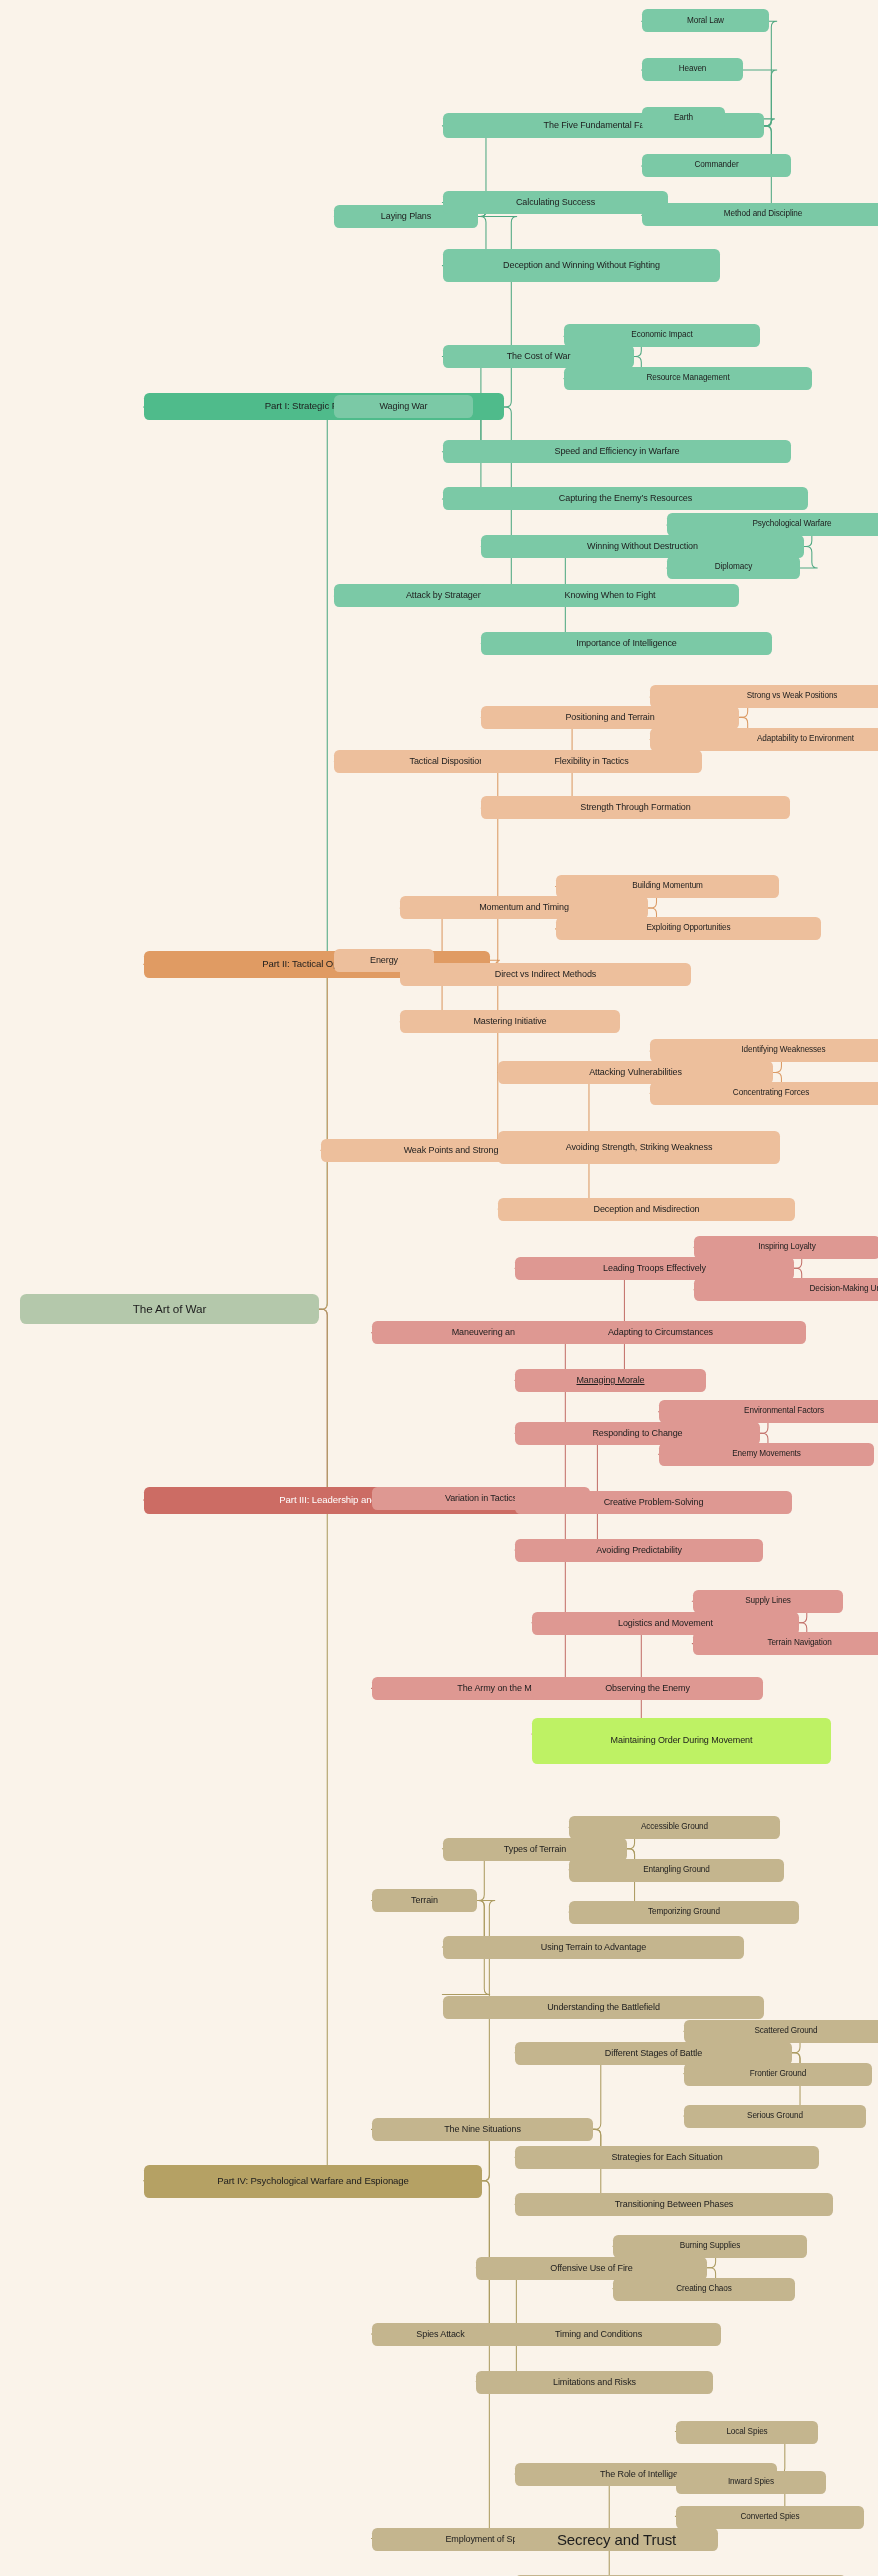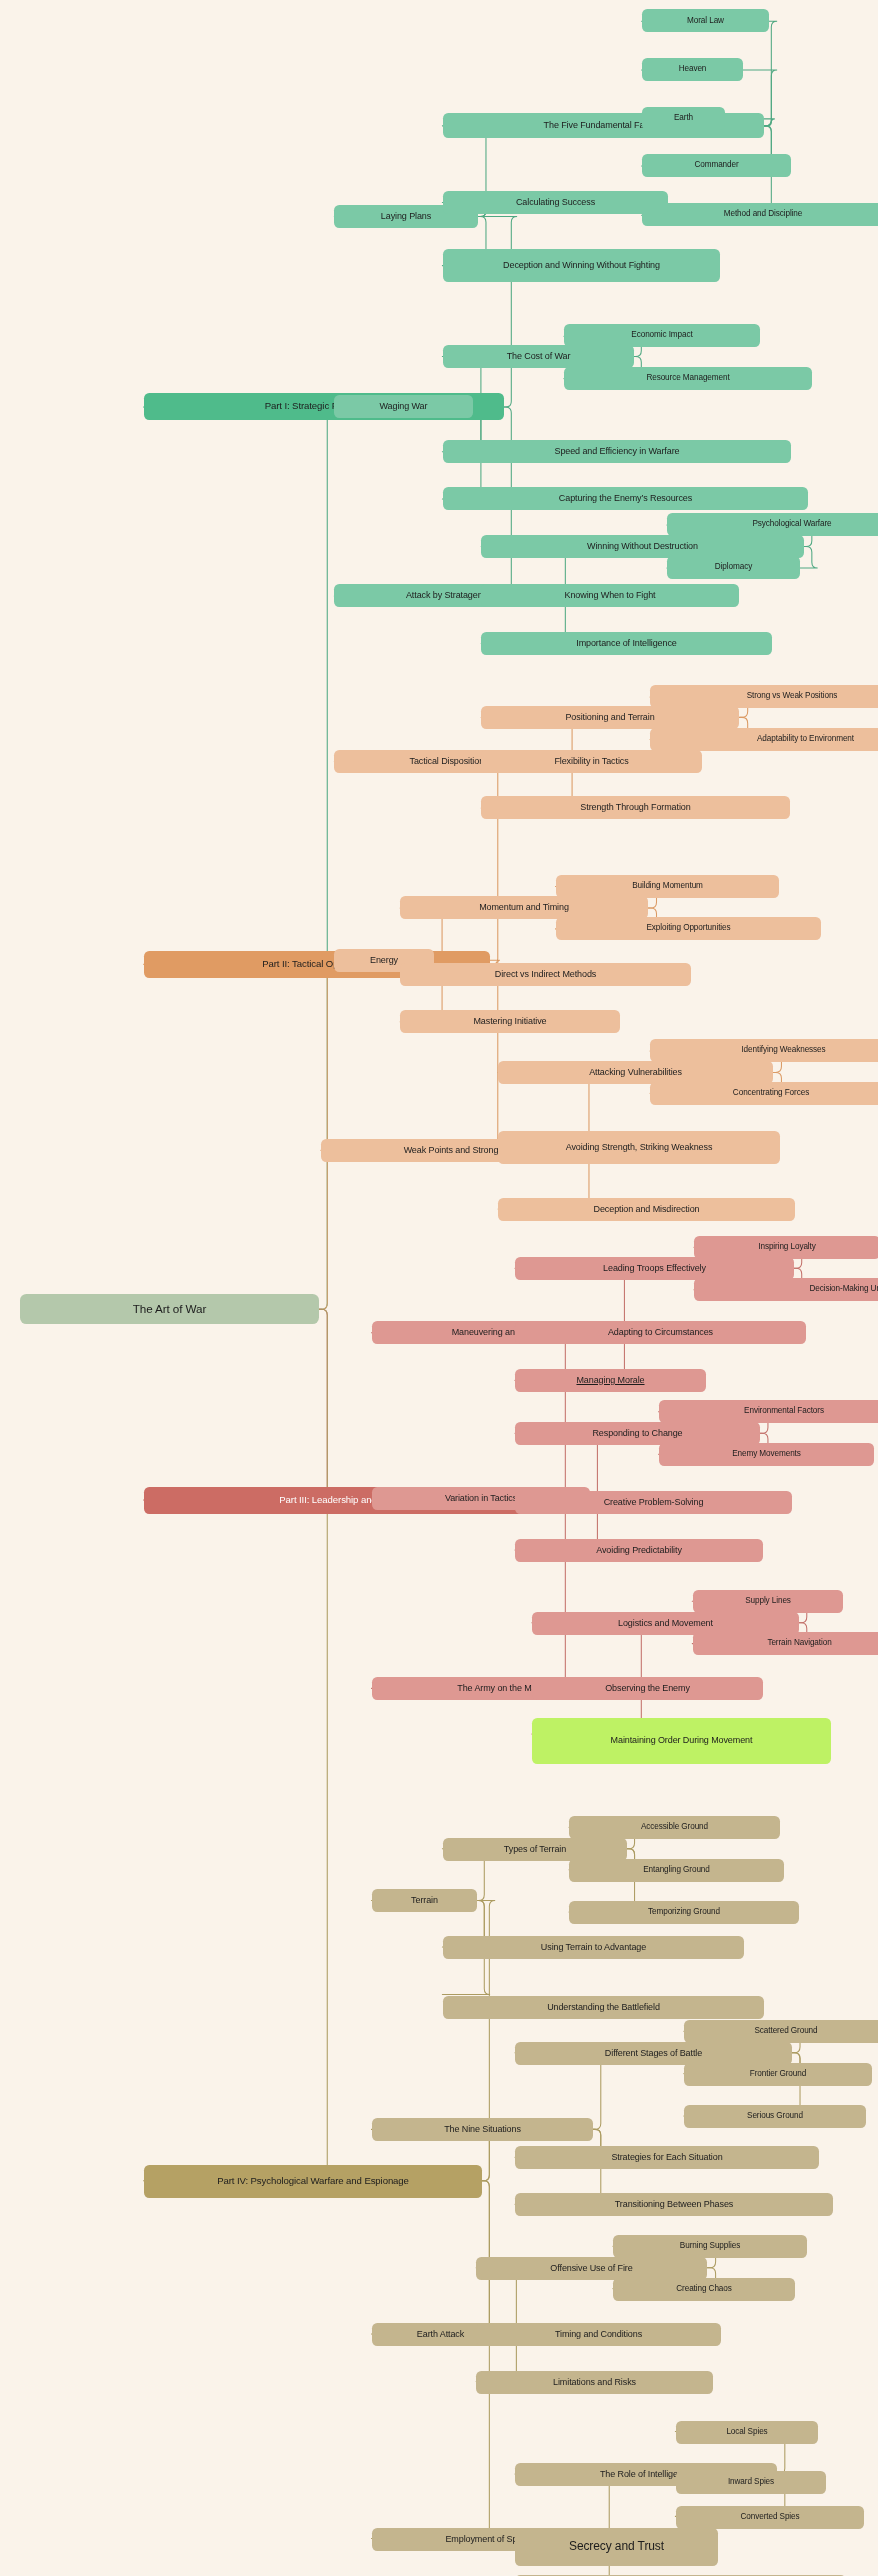--- a/index.html
+++ b/index.html
@@ -205,27 +205,27 @@
     <div class="node lvl-leaf" style="left: 569px; top: 1901px; width: 230px; height: 23px; background: rgb(196, 181, 142); font-size: 8.2px;"><span>Temporizing Ground</span></div>
     <div class="node lvl-sub" style="left: 443px; top: 1936px; width: 301px; height: 23px; background: rgb(196, 181, 142); font-size: 9px;"><span>Using Terrain to Advantage</span></div>
     <div class="node lvl-sub" style="left: 443px; top: 1984px; width: 321px; height: 23px; background: rgb(196, 181, 142); font-size: 9px; margin-top: 12px;"><span>Understanding the Battlefield</span></div>
     <div class="node lvl-branch" style="left: 372px; top: 2118px; width: 221px; height: 23px; background: rgb(196, 181, 142); font-size: 9px;"><span>The Nine Situations</span></div>
     <div class="node lvl-sub" style="left: 515px; top: 2042px; width: 277px; height: 23px; background: rgb(196, 181, 142); font-size: 9px;"><span>Different Stages of Battle</span></div>
     <div class="node lvl-leaf" style="left: 684px; top: 2020px; width: 204px; height: 23px; background: rgb(196, 181, 142); font-size: 8.2px;"><span>Scattered Ground</span></div>
     <div class="node lvl-leaf" style="left: 684px; top: 2063px; width: 188px; height: 23px; background: rgb(196, 181, 142); font-size: 8.2px;"><span>Frontier Ground</span></div>
     <div class="node lvl-leaf" style="left: 684px; top: 2105px; width: 182px; height: 23px; background: rgb(196, 181, 142); font-size: 8.2px;"><span>Serious Ground</span></div>
     <div class="node lvl-sub" style="left: 515px; top: 2146px; width: 304px; height: 23px; background: rgb(196, 181, 142); font-size: 9px;"><span>Strategies for Each Situation</span></div>
     <div class="node lvl-sub" style="left: 515px; top: 2193px; width: 318px; height: 23px; background: rgb(196, 181, 142); font-size: 9px;"><span>Transitioning Between Phases</span></div>
-    <div class="node lvl-branch" style="left: 372px; top: 2323px; width: 137px; height: 23px; background: rgb(196, 181, 142); font-size: 9px;"><span>Earth Attack</span></div>
+    <div class="node lvl-branch" style="left: 372px; top: 2323px; width: 137px; height: 23px; background: rgb(196, 181, 142); font-size: 9px;"><span>Spies Attack</span></div>
     <div class="node lvl-sub" style="left: 476px; top: 2257px; width: 231px; height: 23px; background: rgb(196, 181, 142); font-size: 9px;"><span>Offensive Use of Fire</span></div>
     <div class="node lvl-leaf" style="left: 613px; top: 2235px; width: 194px; height: 23px; background: rgb(196, 181, 142); font-size: 8.2px;"><span>Burning Supplies</span></div>
     <div class="node lvl-leaf" style="left: 613px; top: 2278px; width: 182px; height: 23px; background: rgb(196, 181, 142); font-size: 8.2px;"><span>Creating Chaos</span></div>
     <div class="node lvl-sub" style="left: 476px; top: 2323px; width: 245px; height: 23px; background: rgb(196, 181, 142); font-size: 9px;"><span>Timing and Conditions</span></div>
     <div class="node lvl-sub" style="left: 476px; top: 2371px; width: 237px; height: 23px; background: rgb(196, 181, 142); font-size: 9px;"><span>Limitations and Risks</span></div>
     <div class="node lvl-branch" style="left: 372px; top: 2528px; width: 230px; height: 23px; background: rgb(196, 181, 142); font-size: 9px;"><span>Employment of Spies</span></div>
     <div class="node lvl-sub" style="left: 515px; top: 2463px; width: 262px; height: 23px; background: rgb(196, 181, 142); font-size: 9px;"><span>The Role of Intelligence</span></div>
     <div class="node lvl-leaf" style="left: 676px; top: 2421px; width: 142px; height: 23px; background: rgb(196, 181, 142); font-size: 8.2px;"><span>Local Spies</span></div>
     <div class="node lvl-leaf" style="left: 676px; top: 2463px; width: 150px; height: 23px; background: rgb(196, 181, 142); font-size: 8.2px; margin-top: 8px;"><span>Inward Spies</span></div>
     <div class="node lvl-leaf" style="left: 676px; top: 2506px; width: 188px; height: 23px; background: rgb(196, 181, 142); font-size: 8.2px;"><span>Converted Spies</span></div>
-    <div class="node lvl-sub" style="left: 515px; top: 2528px; width: 203px; height: 38px; background: rgb(196, 181, 142); font-size: 12px;"><span>Secrecy and Trust</span></div>
+    <div class="node lvl-sub" style="left: 515px; top: 2528px; width: 203px; height: 23px; background: rgb(196, 181, 142); font-size: 15px;"><span>Secrecy and Trust</span></div>
     <div class="node lvl-sub" style="left: 515px; top: 2575px; width: 331px; height: 23px; background: rgb(196, 181, 142); font-size: 9px;"></div>
   </div>
 
 
 </body></html>

